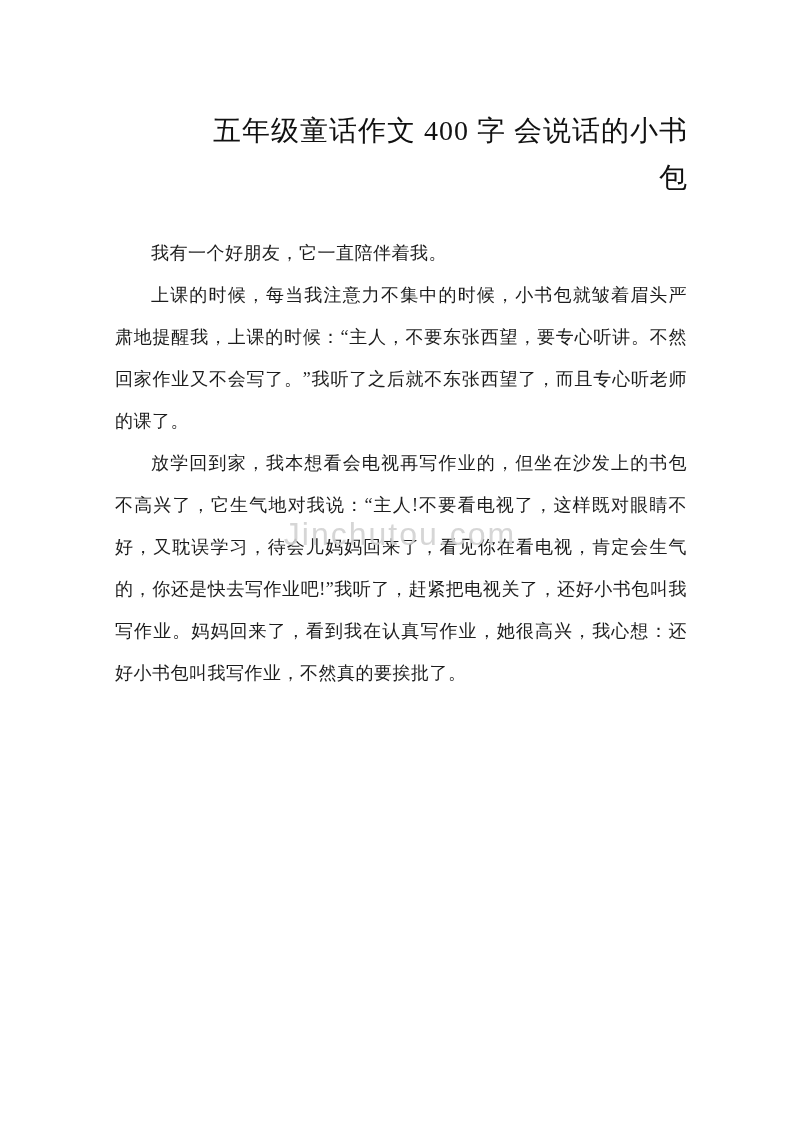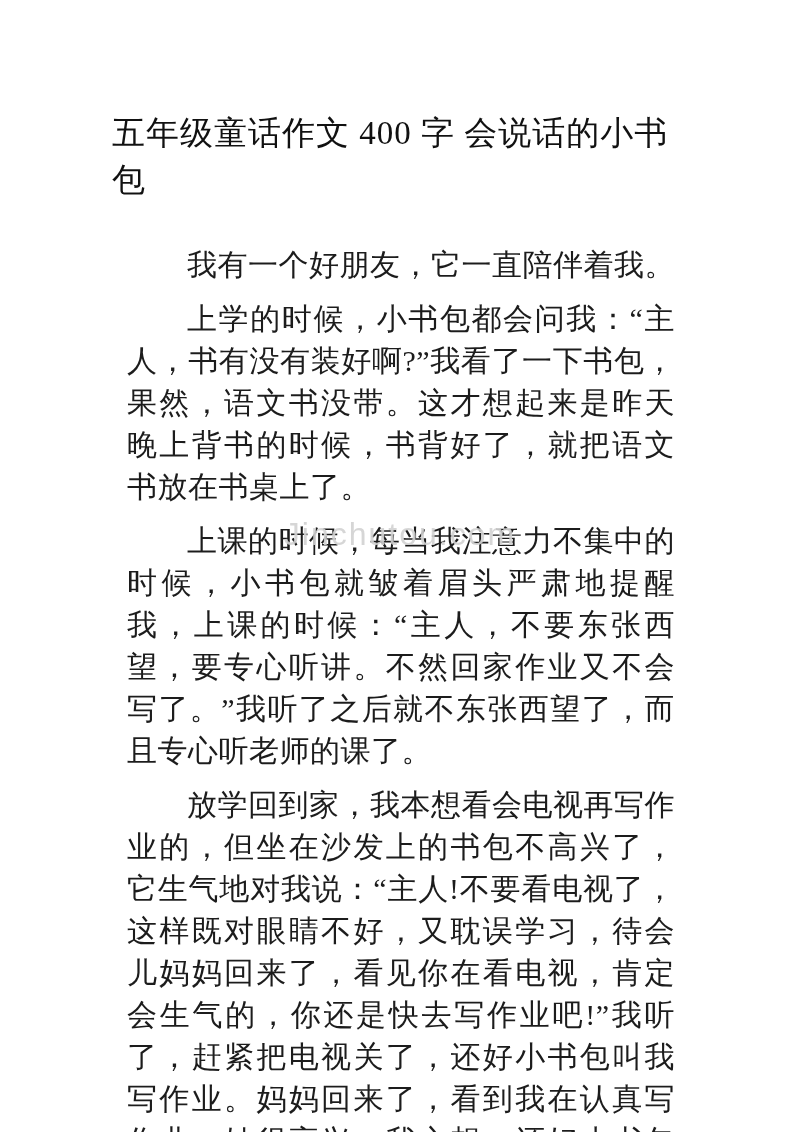--- a/index.html
+++ b/index.html
@@ -15,37 +15,37 @@
     background: #ffffff;
     overflow: hidden;
     font-family: "Liberation Serif", "DejaVu Serif", serif;
     color: #1c1c1c;
   }
   .doc-title {
     position: absolute;
     left: 112px;
     top: 88px;
     width: 576px;
-    text-align: left;
-    font-size: 33px;
+    text-align: right;
+    font-size: 28px;
     font-weight: 500;
     line-height: 47px;
     letter-spacing: 1px;
     color: #111111;
     white-space: pre-wrap;
   }
   .doc-body {
     position: absolute;
     left: 115px;
     top: 232px;
     width: 572px;
   }
   .doc-body p.para {
-    margin: 12px;
-    font-size: 30px;
+    margin: 0;
+    font-size: 18px;
     line-height: 42px;
     letter-spacing: 0.5px;
     text-align: justify;
     text-indent: 2em;
     color: #1c1c1c;
   }
   .watermark {
     position: absolute;
     left: 50%;
     top: 516px;
@@ -62,19 +62,18 @@
 </style>
 </head>
 <body>
 
 <div class="page">
   <h1 class="doc-title">五年级童话作文 400 字 会说话的小书
 包</h1>
 
   <div class="doc-body">
       <p class="para">我有一个好朋友，它一直陪伴着我。</p>
-      <p class="para">上学的时候，小书包都会问我：“主人，书有没有装好啊?”我看了一下书包，果然，语文书没带。这才想起来是昨天晚上背书的时候，书背好了，就把语文书放在书桌上了。</p>
       <p class="para">上课的时候，每当我注意力不集中的时候，小书包就皱着眉头严肃地提醒我，上课的时候：“主人，不要东张西望，要专心听讲。不然回家作业又不会写了。”我听了之后就不东张西望了，而且专心听老师的课了。</p>
       <p class="para">放学回到家，我本想看会电视再写作业的，但坐在沙发上的书包不高兴了，它生气地对我说：“主人!不要看电视了，这样既对眼睛不好，又耽误学习，待会儿妈妈回来了，看见你在看电视，肯定会生气的，你还是快去写作业吧!”我听了，赶紧把电视关了，还好小书包叫我写作业。妈妈回来了，看到我在认真写作业，她很高兴，我心想：还好小书包叫我写作业，不然真的要挨批了。</p>
     </div>
 
   <div class="watermark">Jinchutou.com</div>
 </div>
 
 </body></html>

